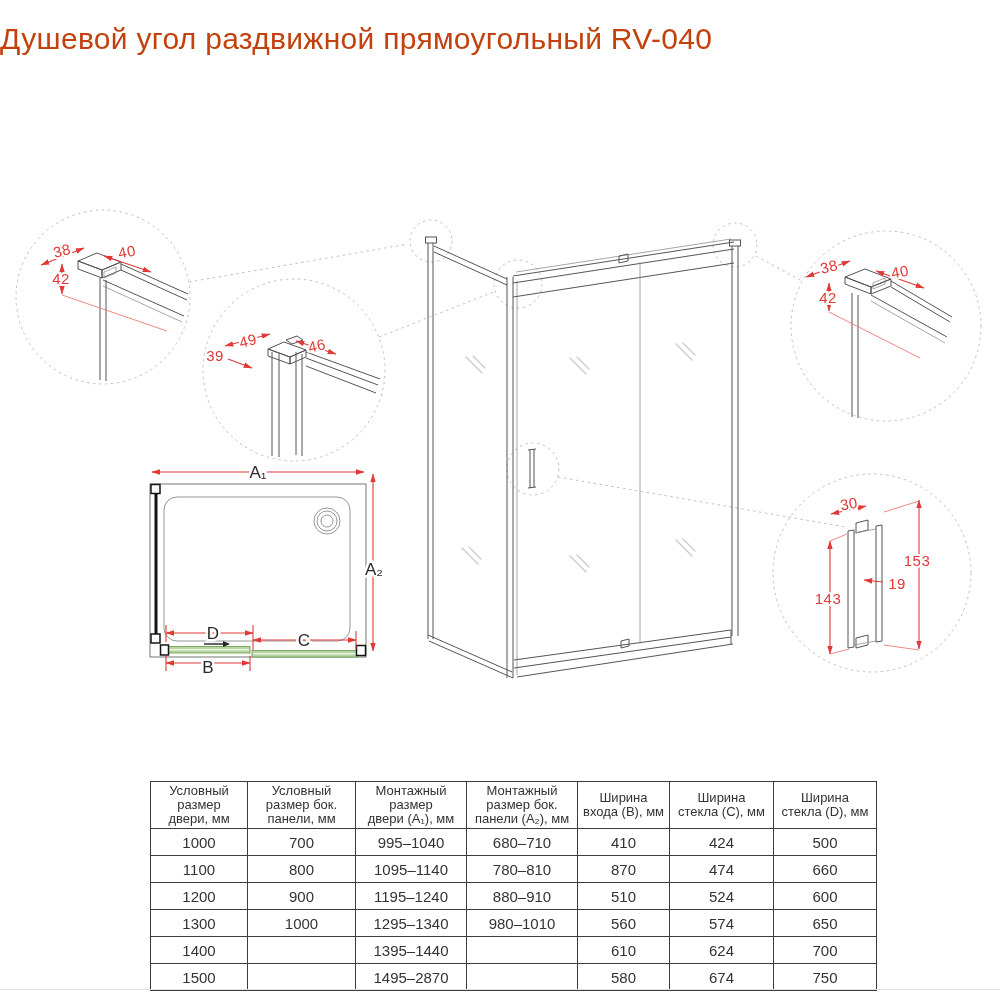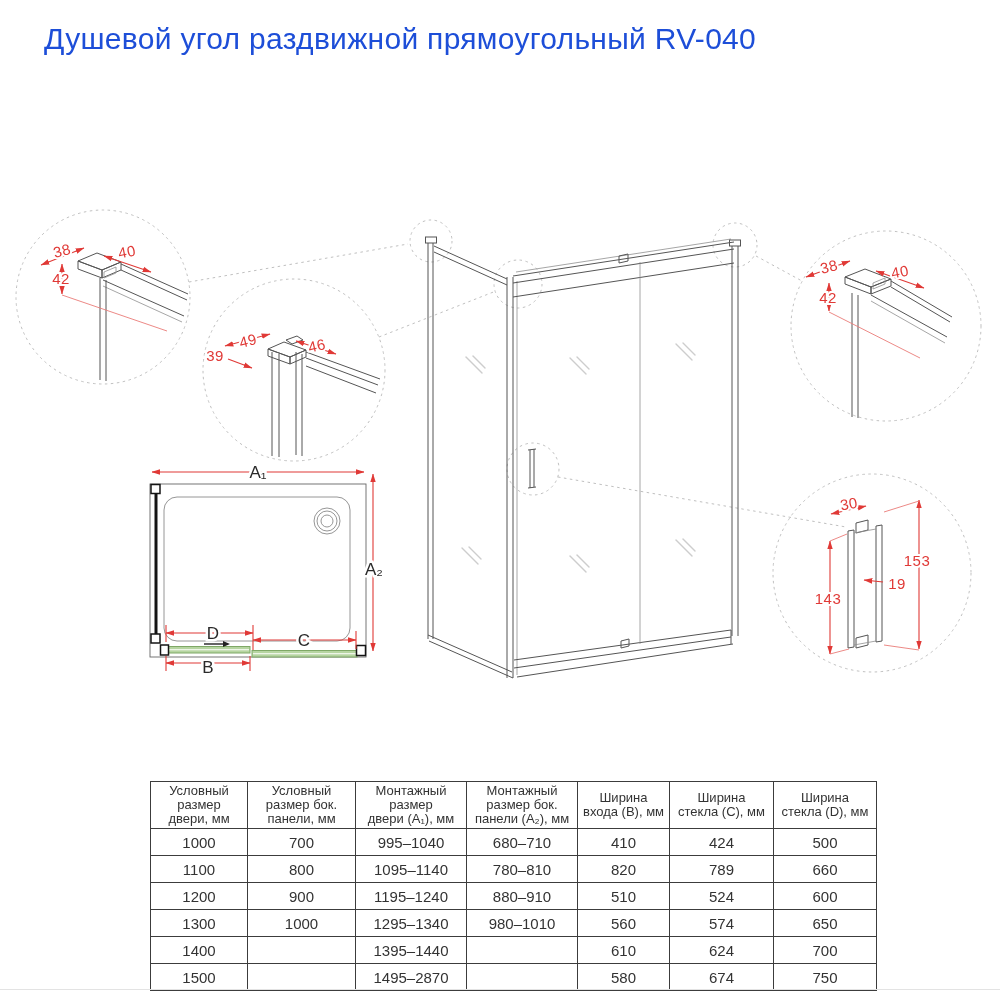--- a/index.html
+++ b/index.html
@@ -1,19 +1,19 @@
 <!DOCTYPE html>
 <html><head>
 <meta charset="utf-8">
 <style>
   html,body{margin:0;padding:0;}
   body{width:1000px;height:1000px;background:#fff;position:relative;overflow:hidden;
        font-family:"Liberation Sans","DejaVu Sans",sans-serif;}
-  .title{position:absolute;top:20px;left:0;width:800px;text-align:center;
-         font-size:30px;line-height:38px;color:#1d4ed8;letter-spacing:.3px;}
+  .title{position:absolute;top:20px;left:0;width:800px;text-align:left;
+         font-size:30px;line-height:38px;color:#c2410c;letter-spacing:.3px;}
   .title span{display:block;}
   svg.draw{position:absolute;left:0;top:0;}
   
   .ln{stroke:#555;stroke-width:1;fill:none;}
   .thin{stroke:#8f8f8f;stroke-width:.8;fill:none;}
   .dashc{stroke:#c0c0c0;stroke-width:1;fill:none;stroke-dasharray:2.5 3.5;}
   .red{stroke:#e03936;stroke-width:1.1;fill:none;}
   .redthin{stroke:#ea7c78;stroke-width:.9;fill:none;}
   .shine{stroke:#cdcdcd;stroke-width:1.4;fill:none;stroke-linecap:round;}
   .blk{stroke:#141414;stroke-width:1.5;fill:#fff;}
@@ -280,22 +280,22 @@
       <td>680–710</td>
       <td>410</td>
       <td>424</td>
       <td>500</td>
     </tr>
     <tr>
       <td>1100</td>
       <td>800</td>
       <td>1095–1140</td>
       <td>780–810</td>
-      <td>820</td>
-      <td>789</td>
+      <td>870</td>
+      <td>474</td>
       <td>660</td>
     </tr>
     <tr>
       <td>1200</td>
       <td>900</td>
       <td>1195–1240</td>
       <td>880–910</td>
       <td>510</td>
       <td>524</td>
       <td>600</td>

